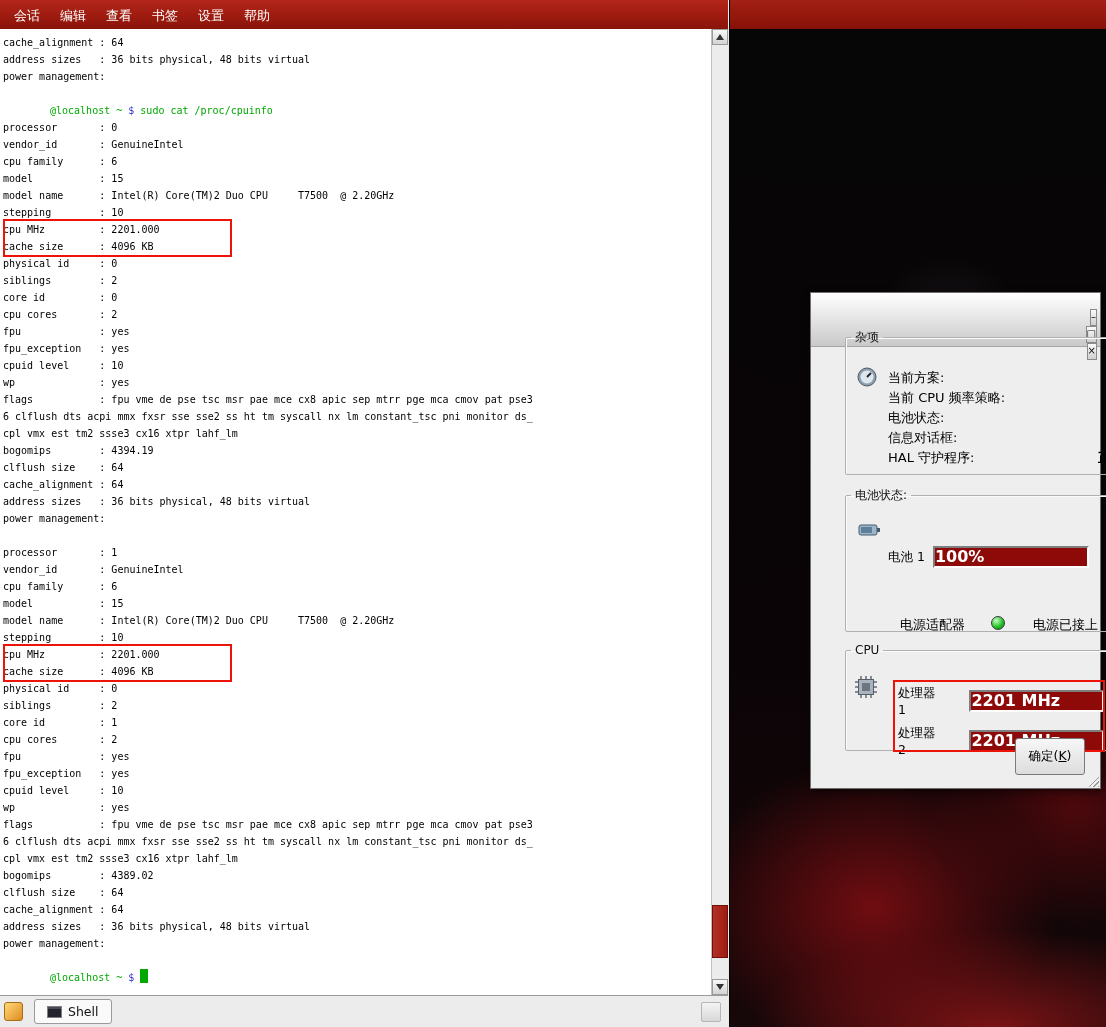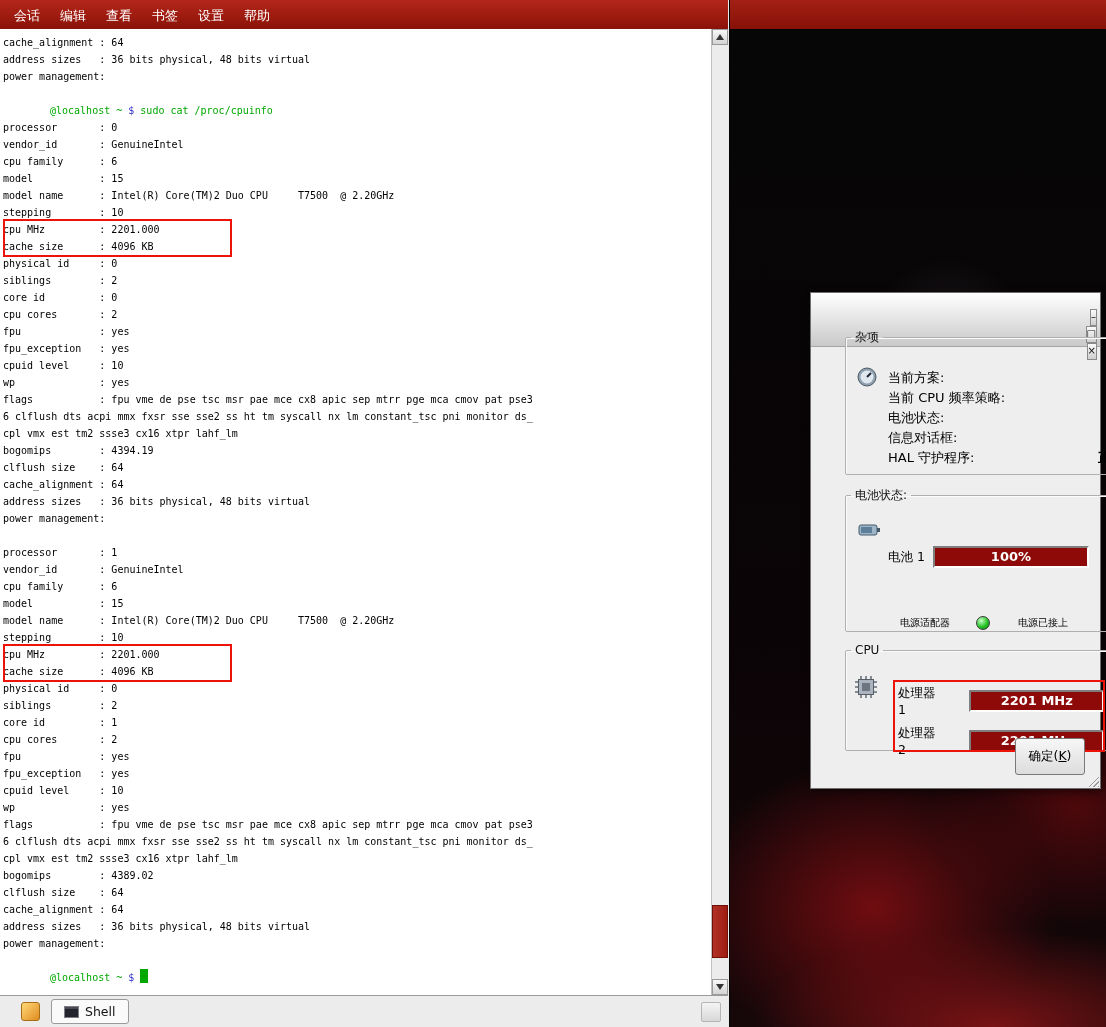--- a/index.html
+++ b/index.html
@@ -28,21 +28,21 @@
   .scrollbar{flex:0 0 17px;display:flex;flex-direction:column;background:#e6e6e6;border-left:1px solid #c0c0c0;box-sizing:border-box;}
   .sb-btn{flex:0 0 16px;background:linear-gradient(#f8f8f8,#d4d4d4);border:1px solid #9a9a9a;
           display:flex;align-items:center;justify-content:center;box-sizing:border-box;}
   .tri-up{width:0;height:0;border-left:4px solid transparent;border-right:4px solid transparent;border-bottom:6px solid #333;}
   .tri-down{width:0;height:0;border-left:4px solid transparent;border-right:4px solid transparent;border-top:6px solid #333;}
   .sb-track{flex:1;position:relative;background:#ececec;}
   .sb-thumb{position:absolute;left:0;right:0;top:860px;height:53px;
             background:linear-gradient(90deg,#b23227,var(--menubar-red,#8e150c));border:1px solid #6f0f08;box-sizing:border-box;}
 
   .tabbar{flex:0 0 31px;background:#ececec;border-top:1px solid #9a9a9a;display:flex;align-items:center;
-          gap:9px;padding:0 18px;position:relative;}
+          gap:9px;padding:0 1px;position:relative;}
   .newtab-btn{width:24px;height:24px;display:flex;align-items:center;justify-content:center;}
   .newtab-icon{width:17px;height:17px;border-radius:3px;background:linear-gradient(135deg,#ffd979,#df8b20);border:1px solid #a76d15;}
   .tab{display:flex;align-items:center;gap:6px;height:25px;padding:0 12px;background:#fafafa;
        border:1px solid #9a9a9a;border-radius:3px;font-size:12.5px;color:#111;box-sizing:border-box;}
   .tab-term-icon{width:13px;height:10px;background:#23232d;border:1px solid #7d7d85;box-shadow:inset 0 2px 0 #4a4a55;}
   .tablist-btn{position:absolute;right:7px;width:18px;height:18px;background:linear-gradient(#f4f4f4,#d8d8d8);
                border:1px solid #b5b5b5;border-radius:2px;}
 
   
   .right-area{position:absolute;left:730px;top:0;width:376px;height:1027px;background:#050505;}
@@ -75,23 +75,23 @@
   .cpu-group{top:322px;height:108px;}
 
   .misc-icon{position:absolute;left:10px;top:20px;}
   .misc-rows{position:absolute;left:42px;right:10px;top:22px;}
   .m-row{display:flex;justify-content:space-between;height:20px;line-height:20px;font-size:13px;color:#000;gap:23px;}
   .m-val{font-weight:bold;}
 
   .battery-icon{position:absolute;left:12px;top:16px;}
   .battery-row{position:absolute;left:42px;top:42px;display:flex;align-items:center;gap:8px;font-size:12.5px;color:#000;}
   .progress{width:152px;height:18px;background:var(--bar-red,#8e0a08);border:2px solid;
-            border-color:#7e7e7e #fdfdfd #fdfdfd #7e7e7e;color:#fff;font-weight:bold;font-size:13px;
-            text-align:center;line-height:18px;}
-  .adapter-row{position:absolute;left:54px;top:112px;display:flex;align-items:flex-end;font-size:10px;color:#000;}
+            border-color:#7e7e7e #fdfdfd #fdfdfd #7e7e7e;color:#fff;font-weight:bold;font-size:16px;
+            line-height:18px;}
+  .adapter-row{position:absolute;left:54px;top:112px;display:flex;align-items:flex-start;font-size:13px;color:#000;}
   .led{width:12px;height:12px;border-radius:50%;margin:0 28px 0 26px;border:1px solid #3c3c3c;
        background:radial-gradient(circle at 35% 30%, #c9ffc9, var(--led-green,#27c227) 55%, #0c7a0c);}
 
   .cpu-icon{position:absolute;left:8px;top:18px;}
   .cpu-rows{position:absolute;left:52px;top:28px;width:206px;}
   .cpu-row{display:flex;align-items:center;gap:24px;margin-bottom:8px;font-size:12.5px;color:#000;}
   .cpu-row .progress{width:136px;}
   .cpu-annotation{position:absolute;left:-5px;top:-5px;width:212px;height:72px;
                   border:2px solid var(--annotation-red,#ee1309);pointer-events:none;box-sizing:border-box;}
 

